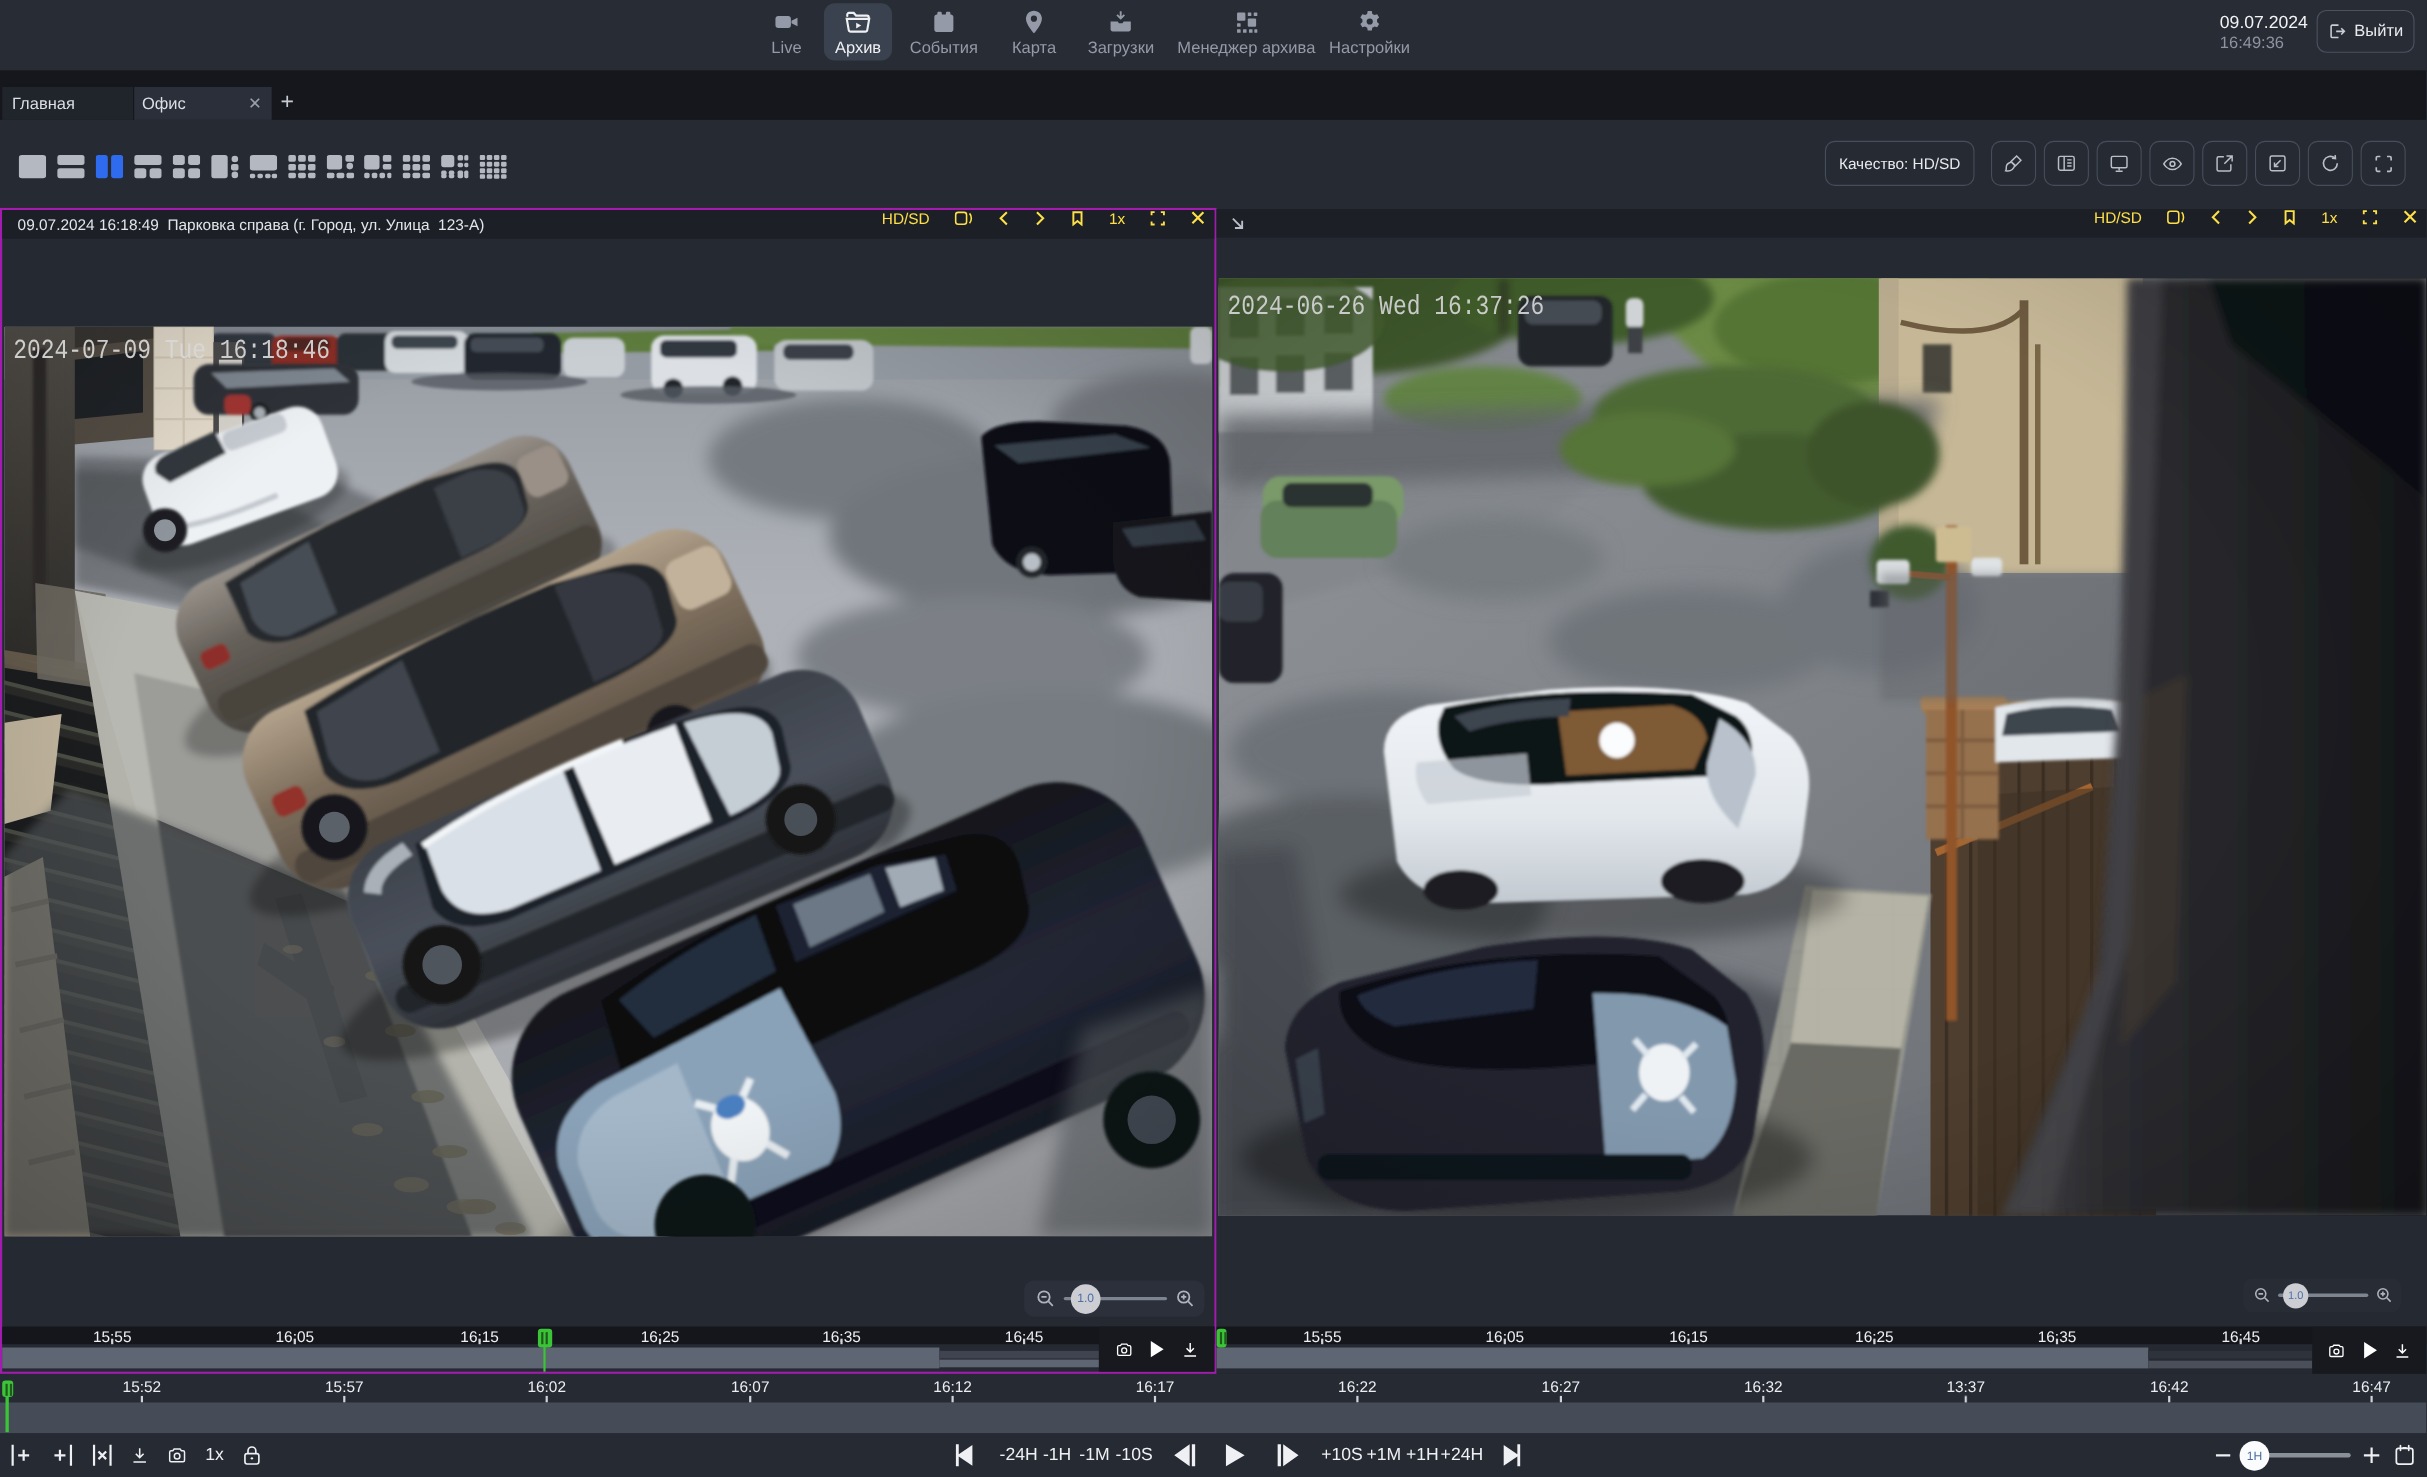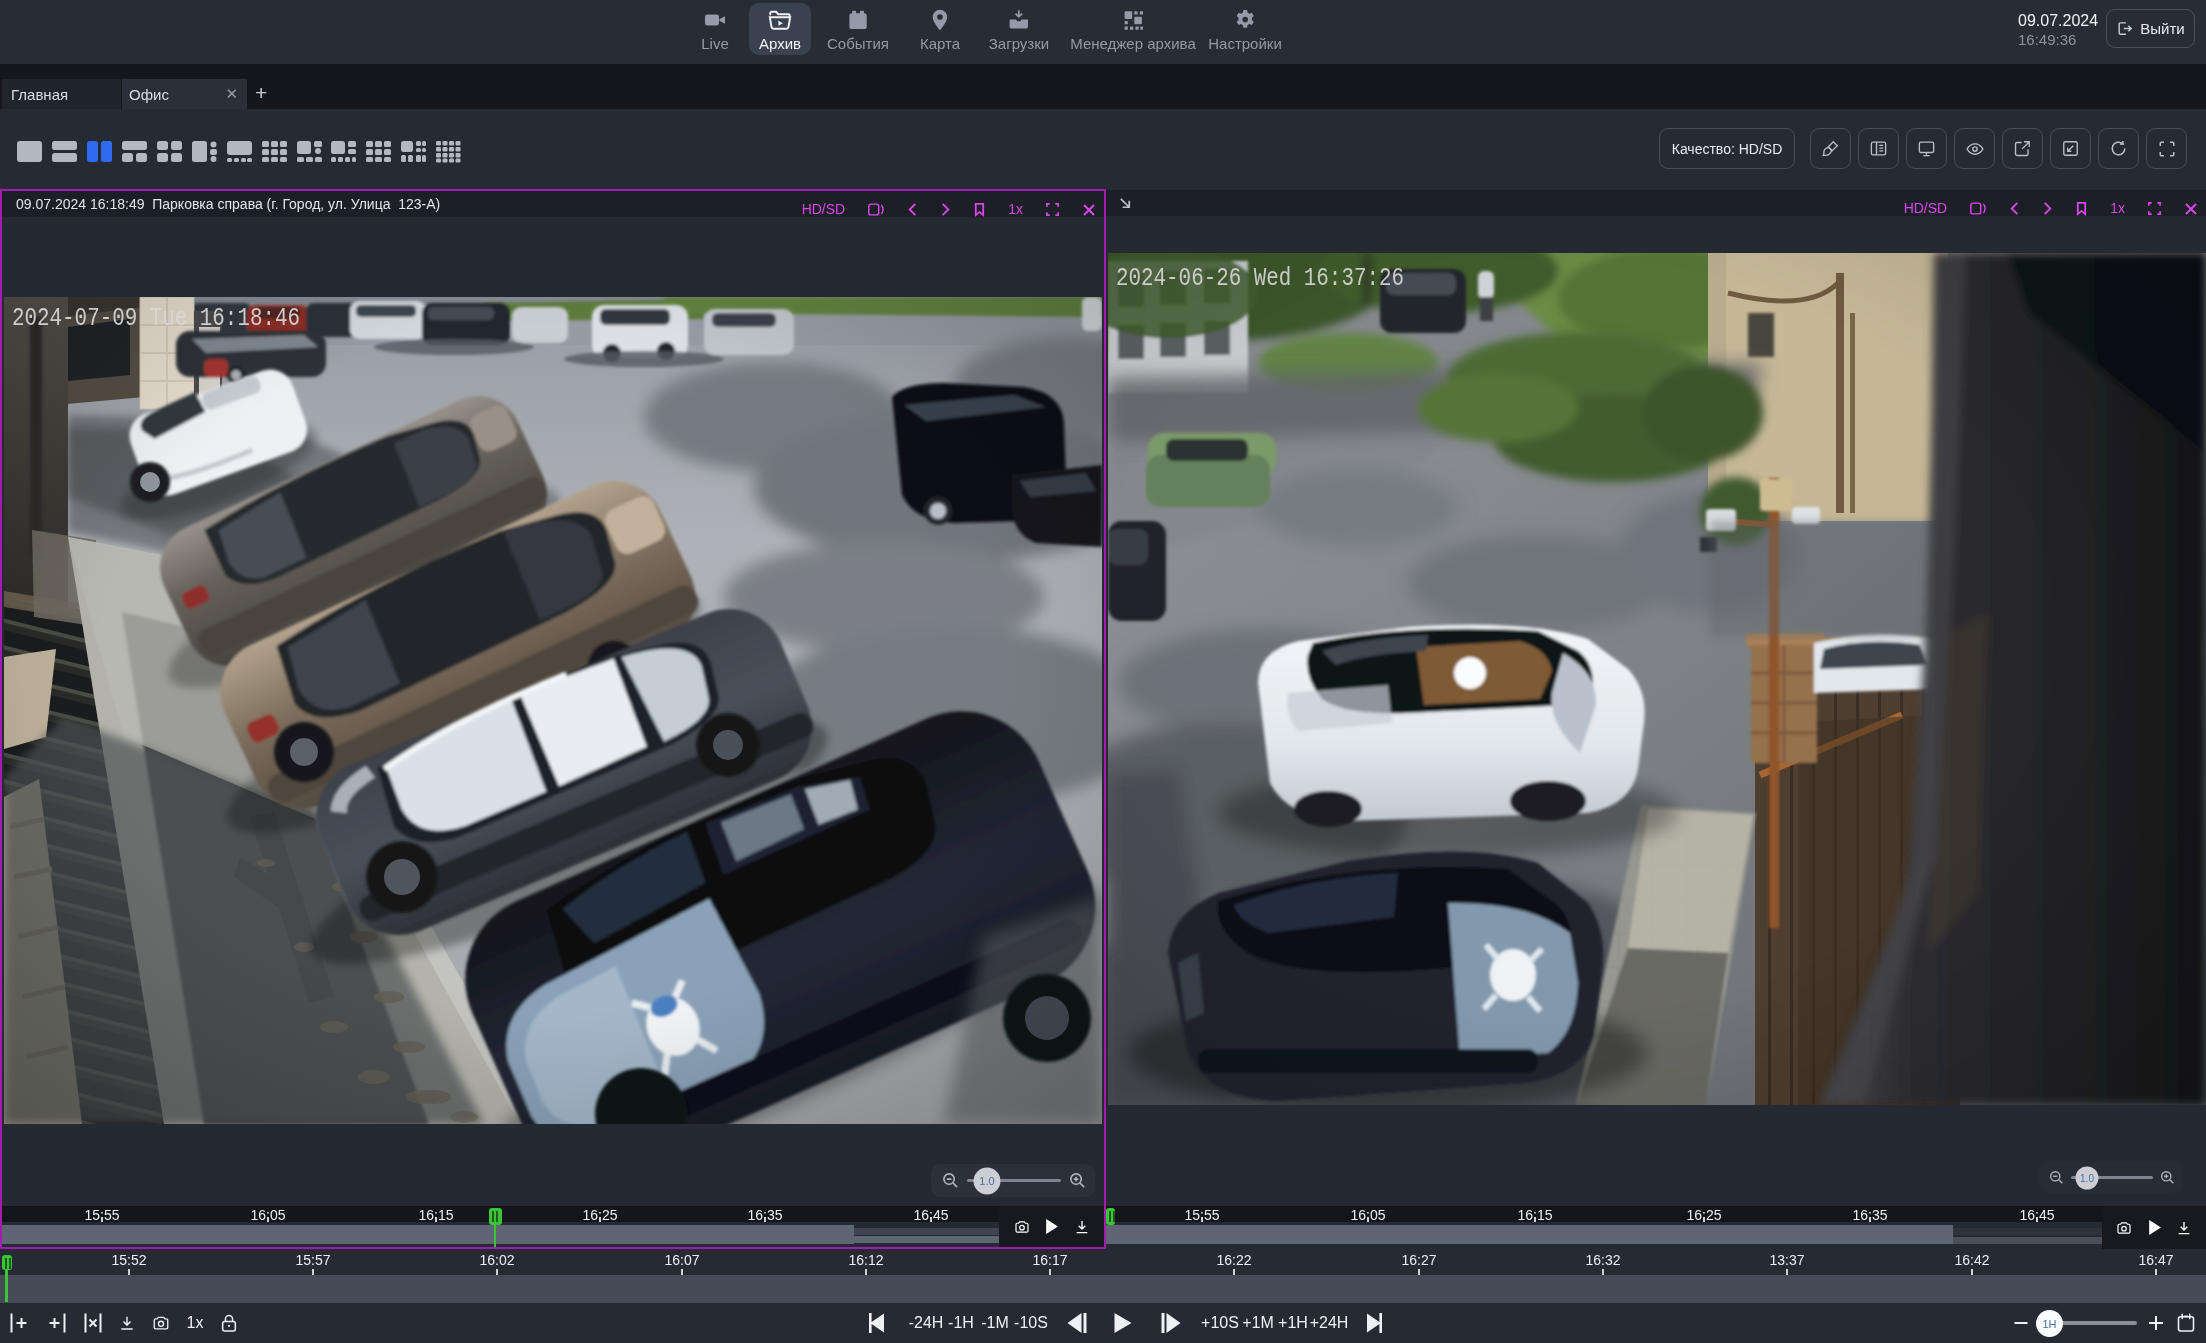--- a/index.html
+++ b/index.html
@@ -31,21 +31,21 @@
   .qbtn{position:absolute;left:1659px;top:19px;width:136px;height:41px;border:1px solid #474d5a;border-radius:9px;
         display:flex;align-items:center;justify-content:center;font-size:14px;color:#e8eaee;box-sizing:border-box;}
   .ibtn{position:absolute;top:19px;width:41px;height:41px;border:1px solid #474d5a;border-radius:9px;
         display:flex;align-items:center;justify-content:center;color:#b9bec8;box-sizing:border-box;}
   
   .panel{box-sizing:border-box;}
   #panelL{left:0;top:189px;width:1106px;height:1060px;background:#252932;border:2px solid #a21caf;}
   #panelR{left:1106px;top:190px;width:1100px;height:1059px;background:#252932;}
   .phead{position:absolute;left:0;top:0;width:100%;height:26px;background:#1c1f26;display:flex;align-items:center;}
   .ptitle{font-size:14px;color:#e2e5ea;margin-left:14px;white-space:pre;}
-  .pright{position:absolute;right:8px;top:0;height:26px;display:flex;align-items:flex-end;gap:22px;color:#d946ef;font-size:14px;}
+  .pright{position:absolute;right:8px;top:0;height:26px;display:flex;align-items:flex-start;gap:22px;color:#fde047;font-size:14px;}
   .ptl{position:absolute;height:16px;background:#14161b;color:#eef0f3;font-size:14px;}
   .tlbl{position:absolute;top:1px;transform:translateX(-50%);}
   .tick{position:absolute;bottom:0;width:2px;height:5px;background:#cfd3da;transform:translateX(-50%);}
   .zoomw{position:absolute;display:flex;align-items:center;border-radius:9px;background:#2b303a;color:#aeb3bd;}
   .ztrack{position:relative;height:3px;background:#7e8591;border-radius:2px;}
   .zthumb{position:absolute;top:50%;transform:translate(-50%,-50%);width:27px;height:27px;border-radius:50%;
           background:#ccced4;color:#4a6fa5;font-size:11px;display:flex;align-items:center;justify-content:center;}
   .covA{position:absolute;background:#484d59;}
   .covB{position:absolute;background:#5f6673;}
   .ibox{position:absolute;background:#17191e;display:flex;align-items:center;justify-content:space-evenly;color:#fff;}

